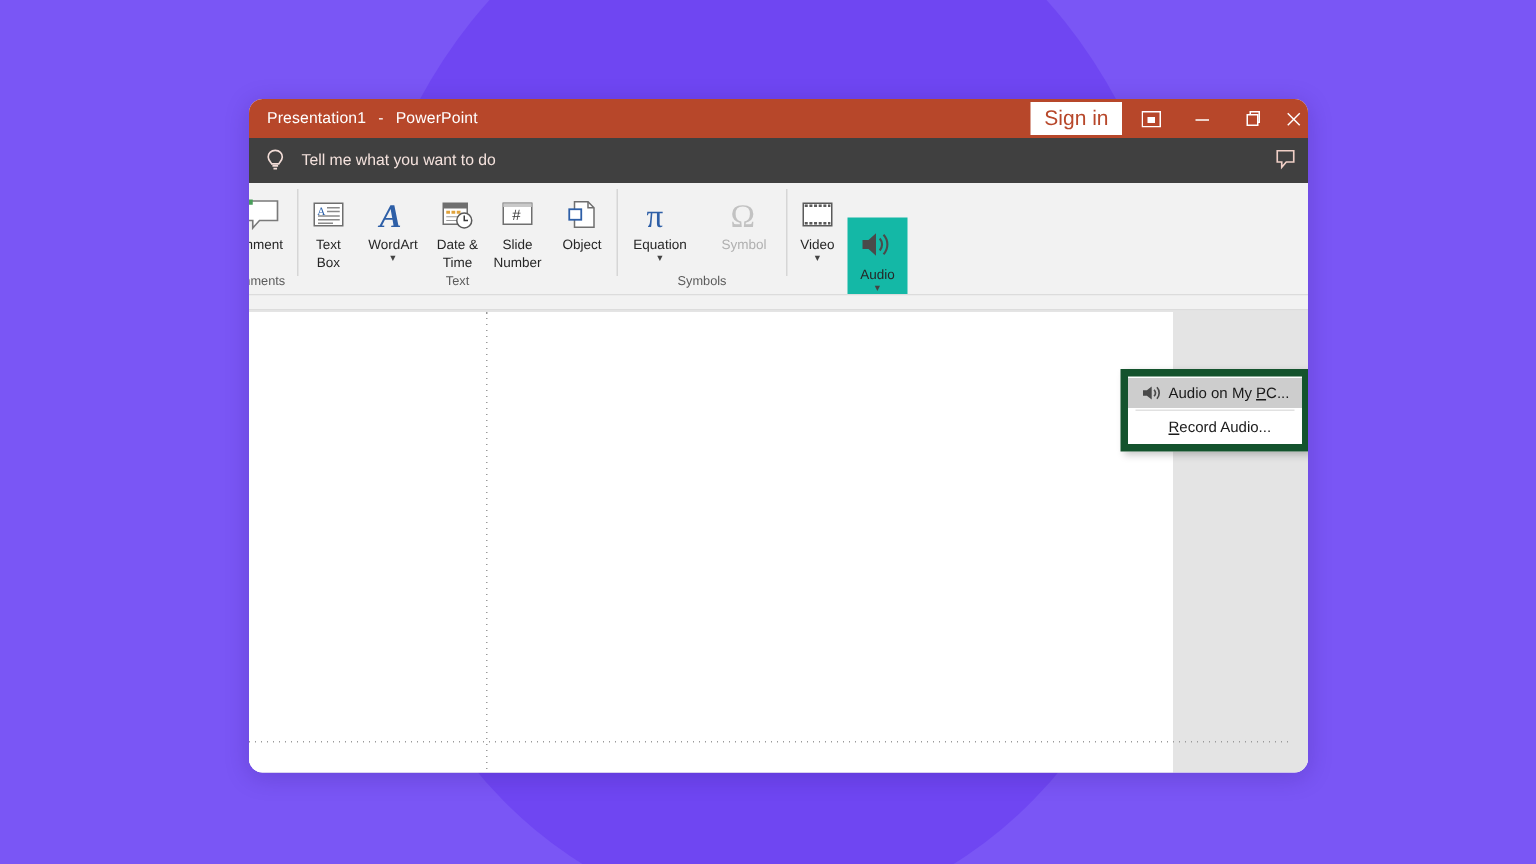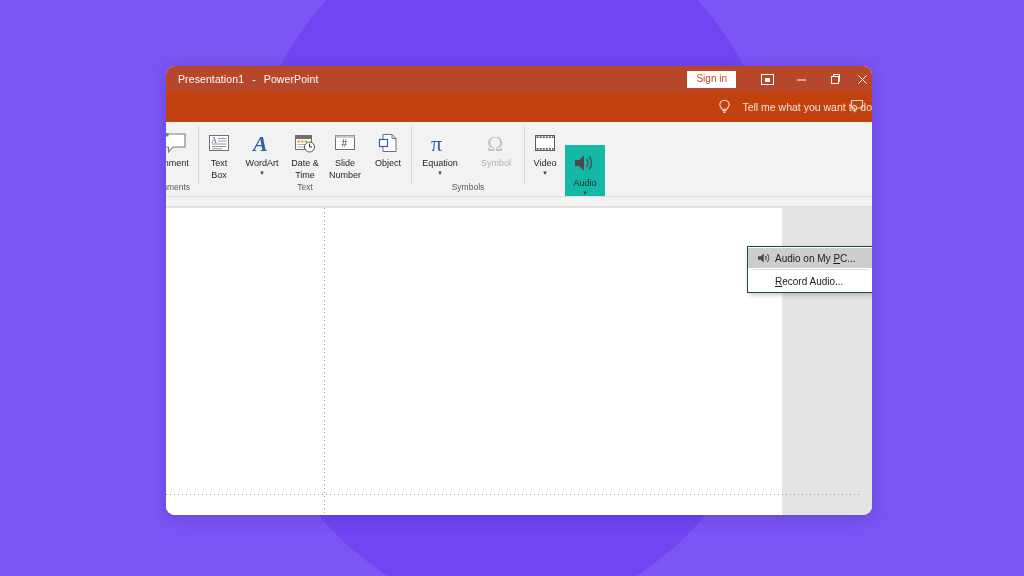--- a/index.html
+++ b/index.html
@@ -45,39 +45,39 @@
     white-space: nowrap;
   }
   #title-right {
     position: absolute; right: 0; top: 0;
     height: 26px;
     display: flex; align-items: center;
   }
   #sign-in-button {
     background: #ffffff;
     color: #b7472a;
-    font-size: 10px;
+    font-size: 14px;
     padding: 2px 9px 3px;
-    margin-right: 14px;
+    margin-right: 2px;
     line-height: 1.2;
     cursor: pointer;
   }
   .win-btn {
     width: 34px; height: 26px;
     display: flex; align-items: center; justify-content: center;
     cursor: pointer;
   }
   .win-btn svg { display: block; }
 
   
   #tellme-bar {
     position: relative;
     height: 30px;
-    background: #c2410c;
-    display: flex; align-items: center; justify-content: flex-end;
+    background: #404040;
+    display: flex; align-items: center;
   }
   #lightbulb-icon { margin-left: 11px; width: 16px; display:flex; }
   #tellme-text {
     margin-left: 8px;
     color: #f4e2dd;
     font-size: 10.5px;
     white-space: nowrap;
   }
   #share-icon {
     position: absolute; right: 8px; top: 7px;
@@ -164,21 +164,21 @@
     --dir: to right;
     left: 0; top: 297px; width: 693px; height: 1px;
   }
 
   
   #audio-menu {
     position: absolute;
     left: 581px; top: 180px;
     width: 126px;
     background: #ffffff;
-    border: 1px solid #14532d;
+    border: 5px solid #14532d;
     box-shadow: 2px 2px 5px rgba(0,0,0,0.22);
     padding: 1px 0;
     z-index: 50;
   }
   .menu-item {
     height: 20px;
     display: flex; align-items: center;
     font-size: 10px; color: #1a1a1a;
     padding-left: 5px;
     cursor: pointer;

